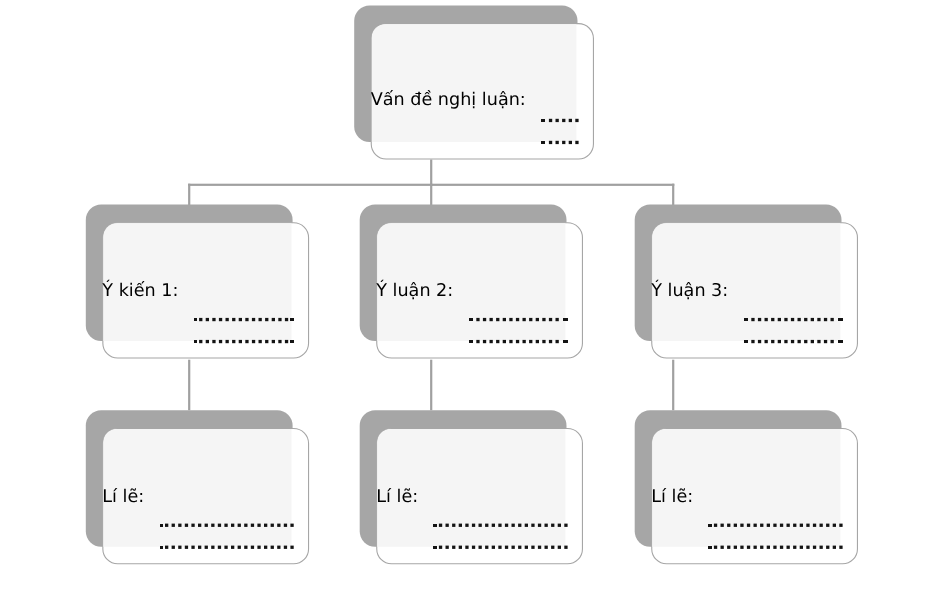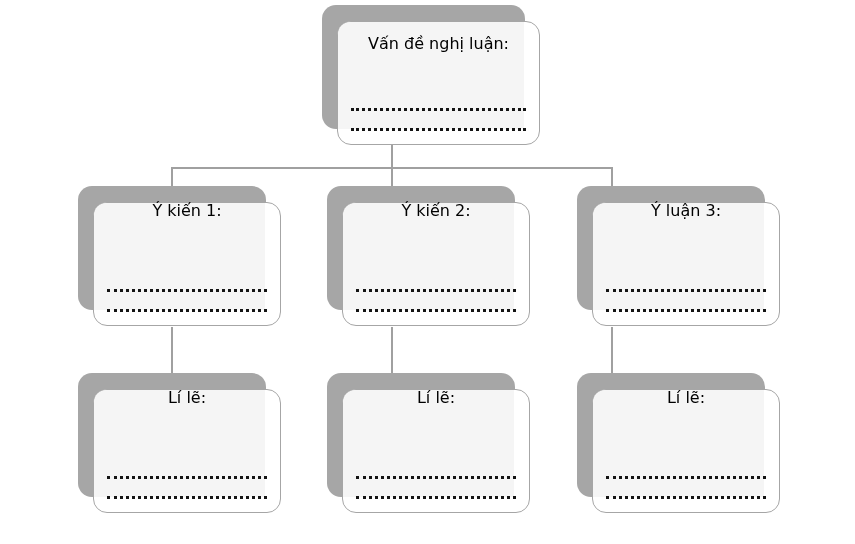--- a/index.html
+++ b/index.html
@@ -62,21 +62,21 @@
     border-radius: 12px 0 0 0;
   }
   .node .content {
     position: absolute;
     left: 15px;
     top: 16px;
     width: 188px;
     height: 124px;
     box-sizing: border-box;
     display: flex;
-    flex-direction: column;
+    flex-direction: row;
     align-items: center;
   }
   .node .title {
     font-size: 16px;
     color: #000000;
     text-align: center;
     line-height: 1.15;
     white-space: nowrap;
   }
   .node .rules {
@@ -145,21 +145,21 @@
         <div class="rule"></div>
       </div>
     </div>
   </div>
 
   <div class="node" style="left:327px; top:186px;">
     <div class="shadow"></div>
     <div class="card"></div>
     <div class="wash"></div>
     <div class="content">
-      <div class="title">Ý kiến 2:</div>
+      <div class="title">Ý luận 2:</div>
       <div class="rules">
         <div class="rule"></div>
         <div class="rule"></div>
       </div>
     </div>
   </div>
 
   <div class="node" style="left:577px; top:186px;">
     <div class="shadow"></div>
     <div class="card"></div>

